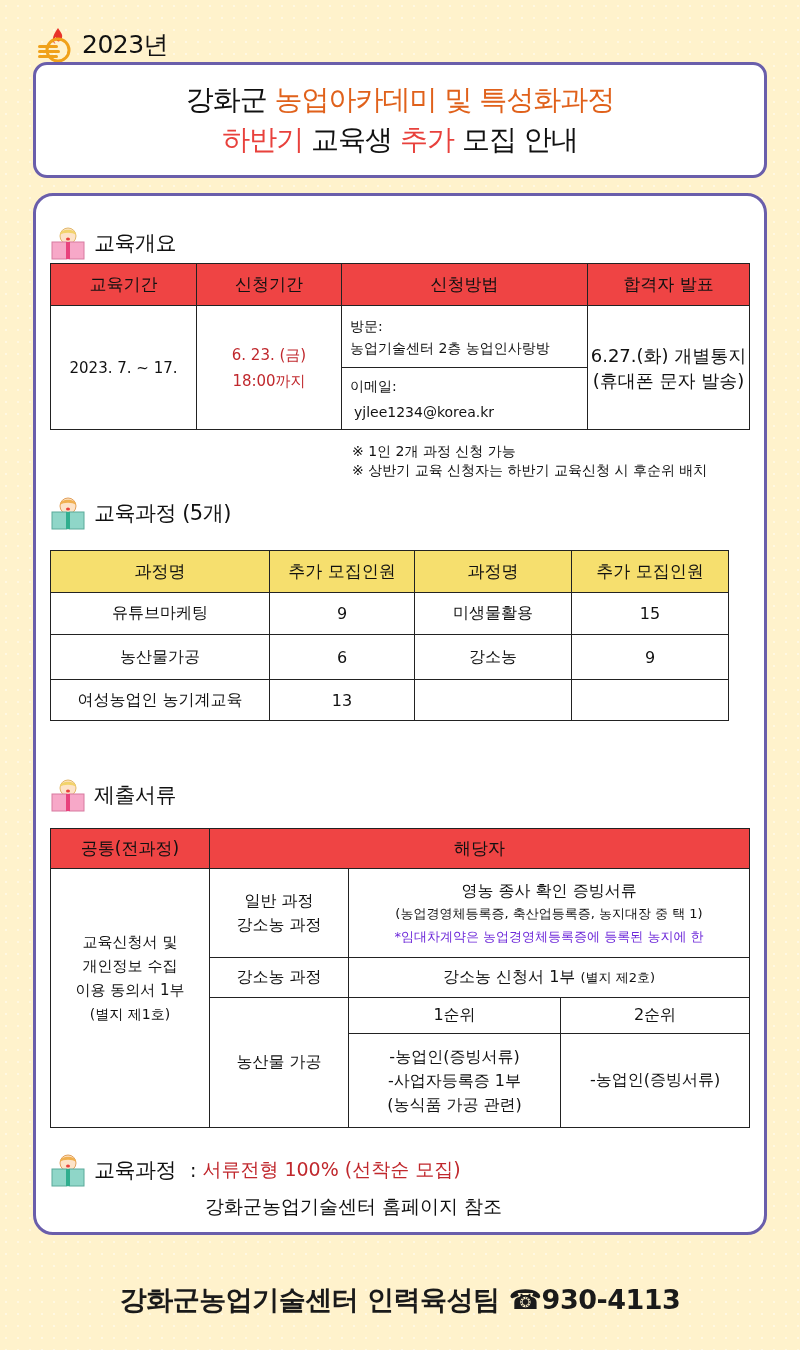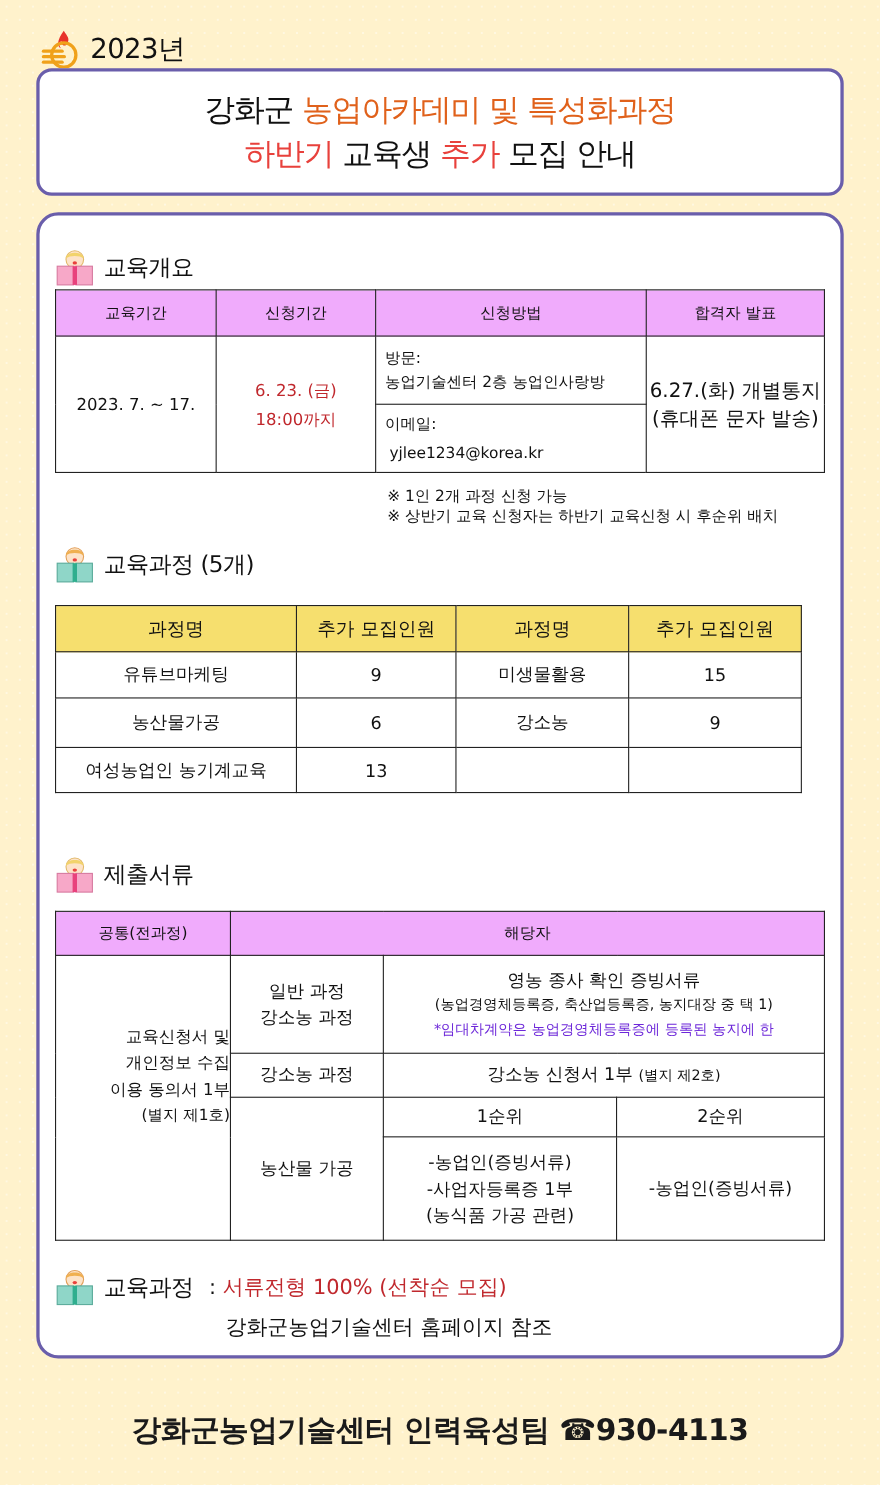--- a/index.html
+++ b/index.html
@@ -35,21 +35,21 @@
   .main-box {
     left: 33px; top: 193px; width: 734px; height: 1042px;
     background: #fff; border: 3px solid #6a5eab; border-radius: 20px;
   }
 
   .section-head { display: flex; align-items: center; gap: 6px; }
   .section-title { font-size: 21px; letter-spacing: -0.5px; }
 
   table { border-collapse: collapse; position: absolute; background: #fff; table-layout: fixed; }
   td, th { border: 1.5px solid #222; text-align: center; vertical-align: middle; font-weight: normal; font-size: 16px; color: #111; }
-  th.peach { background: #f0abfc; font-size: 14px; }
+  th.peach { background: #ef4444; font-size: 17px; }
   th.yellow { background: #f6df6e; font-size: 17px; }
   .red-text { color: #c0282d; }
   .orange-text { color: #6d28d9; }
 
   .note { font-size: 14px; line-height: 19px; color: #111; }
   .footer { left: 0; top: 1282px; width: 800px; text-align: center; font-size: 27px; font-weight: bold; color: #1a1a1a; letter-spacing: -0.5px; }
 </style>
 </head>
 <body>
 
@@ -195,21 +195,21 @@
       <col style="width:139px">
       <col style="width:212px">
       <col style="width:189px">
     </colgroup>
   <tbody>
       <tr style="height:40px">
     <th class="peach">공통(전과정)</th>
     <th class="peach" colspan="3">해당자</th>
   </tr>
   <tr style="height:89px">
-    <td rowspan="4" style="font-size:15px; line-height:24px; padding-bottom:40px;text-align:right;">
+    <td rowspan="4" style="font-size:15px; line-height:24px; padding-bottom:40px;">
       <div>교육신청서 및</div>
       <div>개인정보 수집</div>
       <div>이용 동의서 1부</div>
       <div style="font-size:14px;">(별지 제1호)</div>
     </td>
     <td style="line-height:24px;">
       <div>일반 과정</div>
       <div>강소농 과정</div>
     </td>
     <td colspan="2" style="line-height:23px;">

